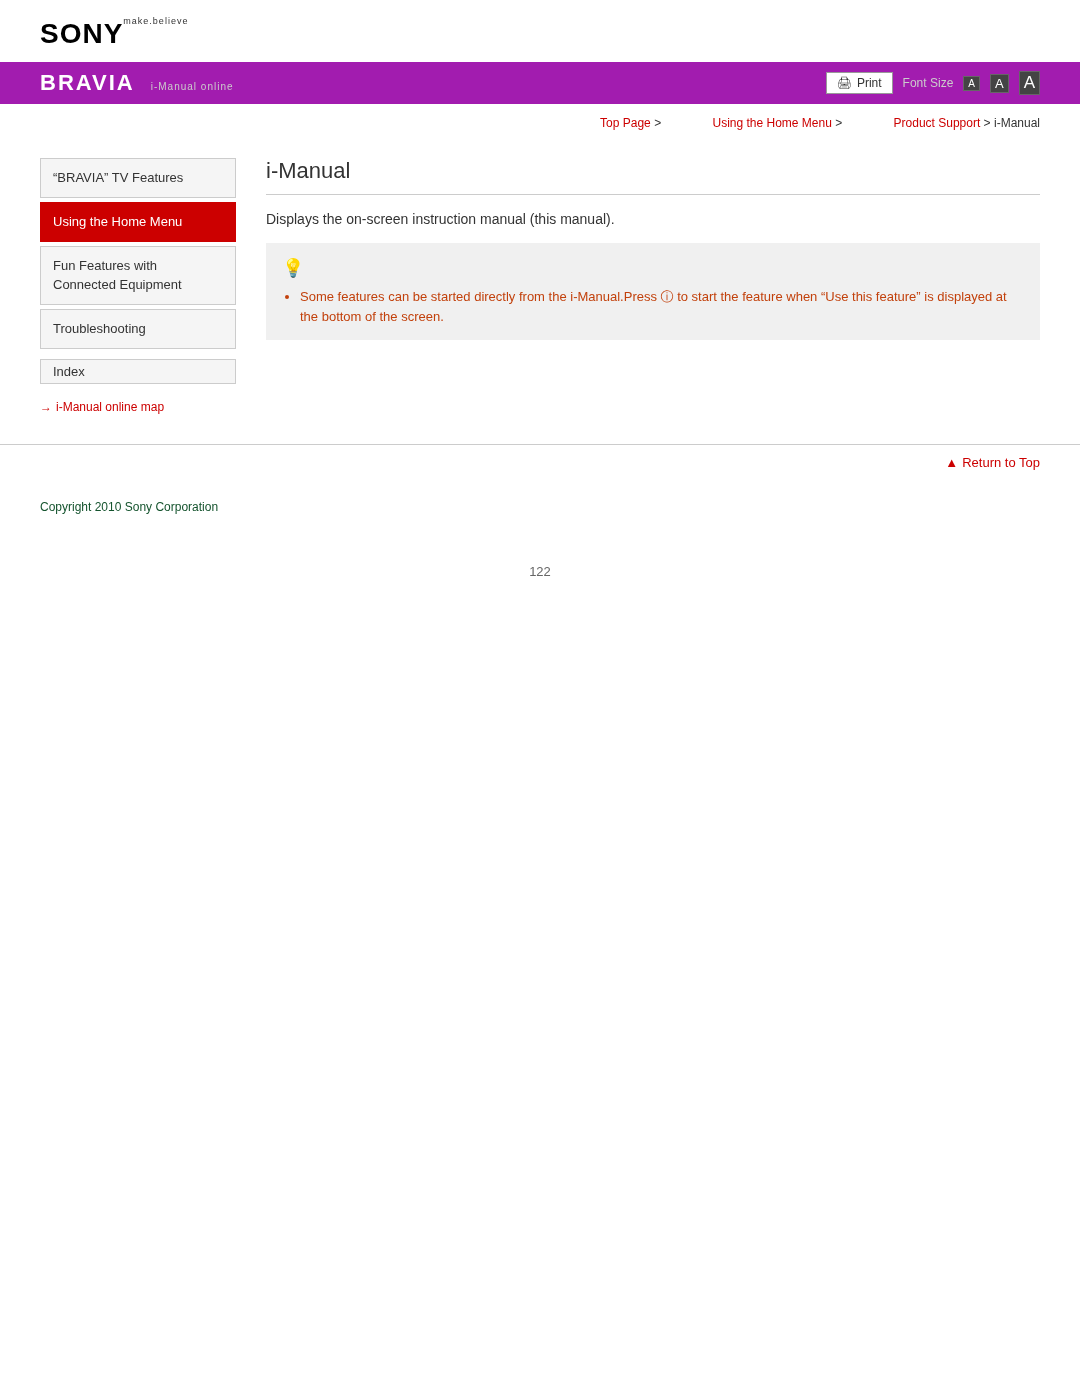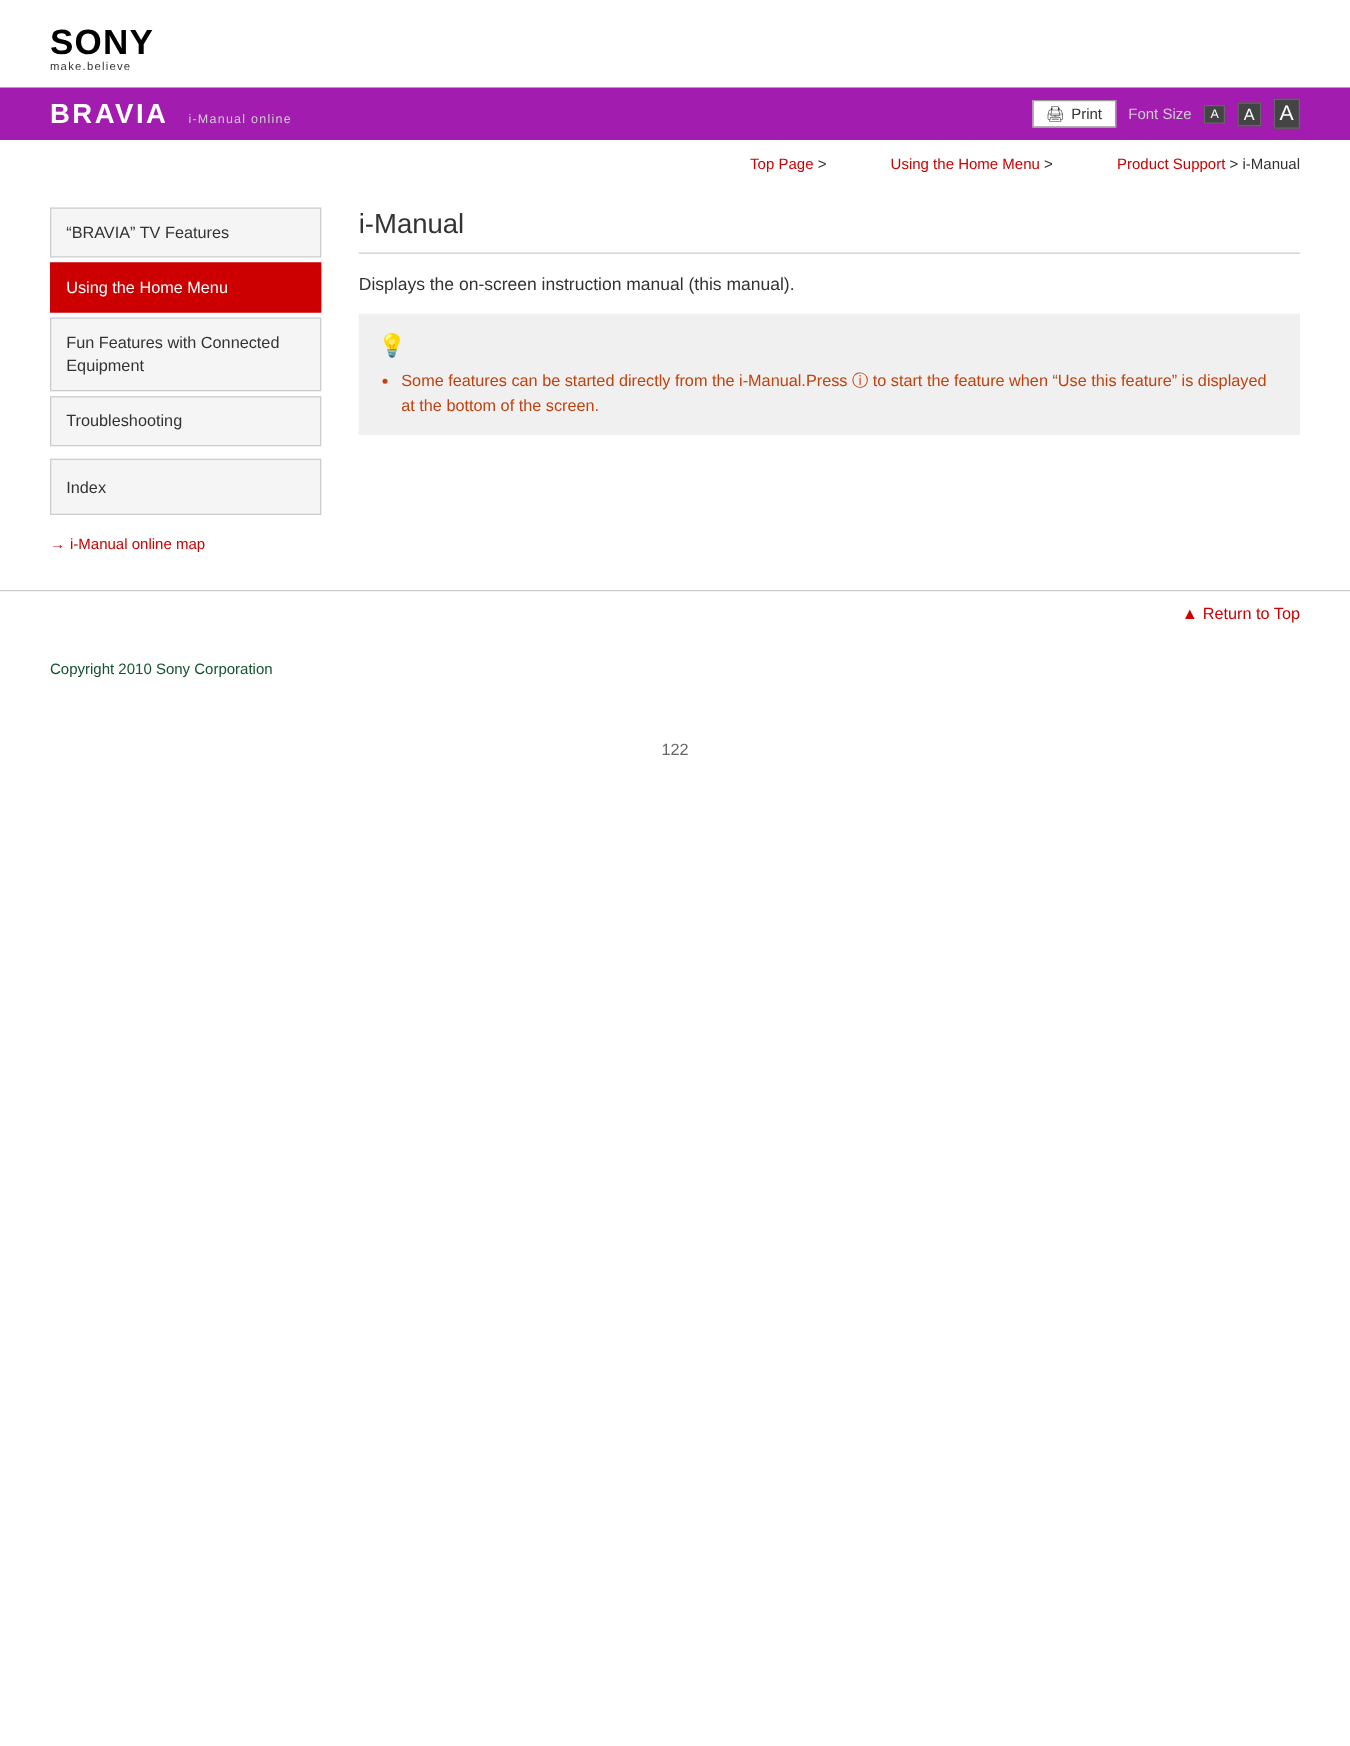--- a/index.html
+++ b/index.html
@@ -13,21 +13,21 @@
     }
 
     
     .top-bar {
       padding: 18px 40px 12px 40px;
       display: flex;
       align-items: center;
     }
     .sony-logo {
       display: flex;
-      flex-direction: column;
+      flex-direction: row;
       align-items: flex-start;
     }
     .sony-logo-text {
       font-size: 28px;
       font-weight: 900;
       letter-spacing: 1px;
       color: #000;
       font-family: Arial Black, Arial, sans-serif;
     }
     .sony-tagline {
@@ -115,21 +115,21 @@
       color: #c00;
       text-decoration: none;
       margin-left: 48px;
     }
     .breadcrumb-bar span {
       color: #333;
     }
 
     
     .sidebar {
-      width: 217px;
+      width: 196px;
       flex-shrink: 0;
       margin-top: 20px;
       margin-right: 30px;
     }
     .sidebar-item {
       border: 1px solid #ccc;
       padding: 10px 12px;
       margin-bottom: 4px;
       cursor: pointer;
       background: #f5f5f5;
@@ -137,21 +137,21 @@
       color: #333;
       line-height: 1.4;
     }
     .sidebar-item.active {
       background: #cc0000;
       color: #fff;
       border-color: #cc0000;
     }
     .sidebar-index {
       border: 1px solid #ccc;
-      padding: 14px 12px;
+      padding: 4px 12px;
       margin-top: 10px;
       margin-bottom: 16px;
       cursor: pointer;
       background: #f5f5f5;
       font-size: 13px;
       color: #333;
     }
     .sidebar-link {
       font-size: 12px;
       color: #c00;

